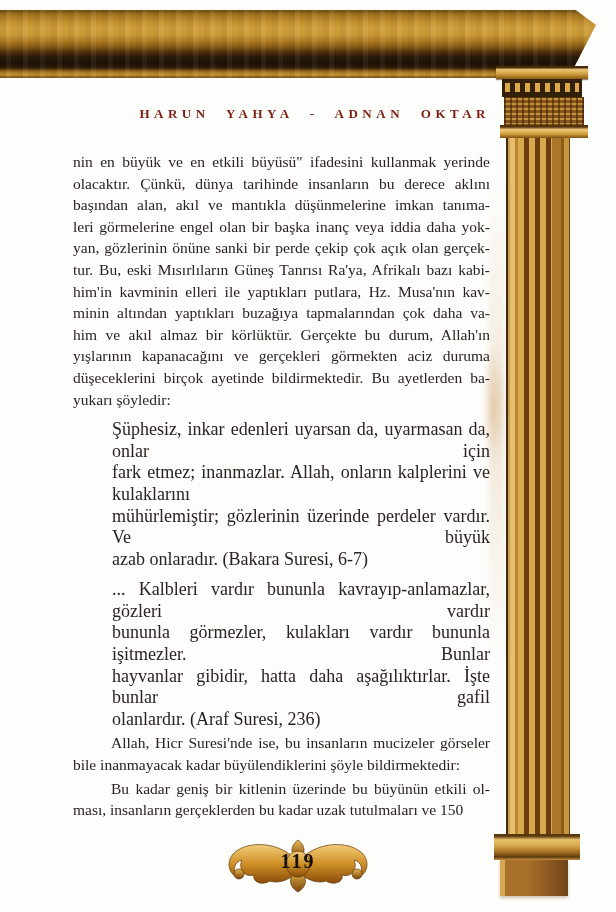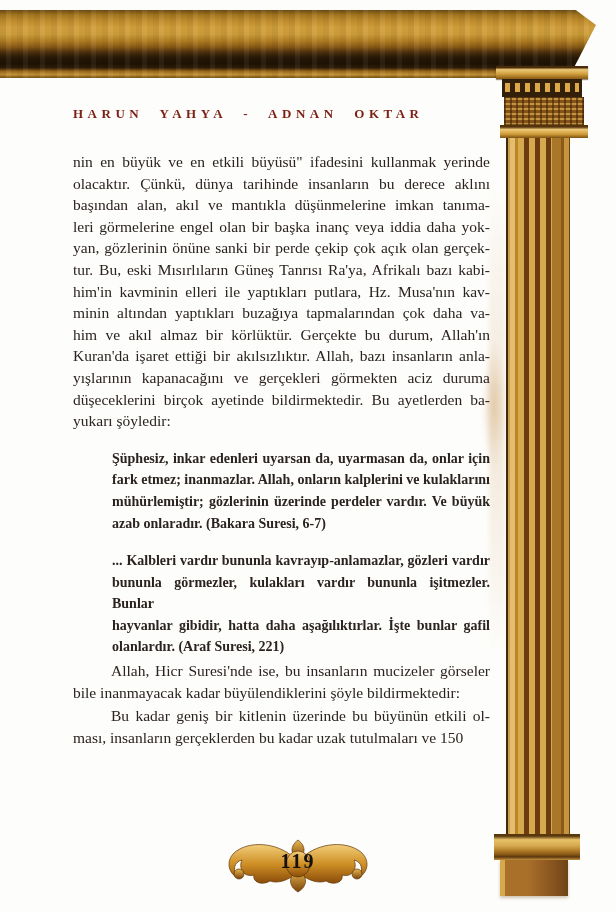--- a/index.html
+++ b/index.html
@@ -76,36 +76,36 @@
   }
   .page-smudge2 {
     position:absolute; left:489px; top:180px; width:16px; height:480px;
     background: linear-gradient(180deg, rgba(190,130,50,0), rgba(190,130,50,.12) 35%, rgba(190,130,50,.14) 60%, rgba(190,130,50,0));
     filter: blur(2px);
   }
 
   
   .header {
     position:absolute; left:73px; top:106px; width:417px;
-    text-align:left; font-weight:bold; font-size:13px;
+    text-align:right; font-weight:bold; font-size:13px;
     letter-spacing:4.5px; word-spacing:9px;
     color: var(--header_red, #7c1f12);
   }
 
   
   .textcol {
     position:absolute; left:73px; top:151px; width:417px;
     color: var(--text_ink, #2b2320);
     font-size:15.5px; line-height:21.6px;
   }
   .block { margin:0; }
   .block.body { margin-top:2px; }
   .block.quote {
-    margin-left:39px; margin-top:16px;
-    font-weight:bold; font-size:14px;
+    margin-left:39px; margin-top:9px;
+    font-weight:normal; font-size:18px;
   }
   .textcol .block:first-child { margin-top:0; }
   .block.body.indent .tline:first-child { text-indent:38px; }
   .tline { text-align:justify; text-justify:inter-word; text-align-last:justify; }
   .tline.tlast { text-align-last:left; }
 
   
   .ornament { position:absolute; left:218px; top:834px; width:160px; height:62px; }
   .ornament svg { position:absolute; left:0; top:0; }
   .pagenum {
@@ -139,36 +139,35 @@
       <div class="block body">
         <div class="tline">nin en büyük ve en etkili büyüsü" ifadesini kullanmak yerinde</div>
         <div class="tline">olacaktır. Çünkü, dünya tarihinde insanların bu derece aklını</div>
         <div class="tline">başından alan, akıl ve mantıkla düşünmelerine imkan tanıma-</div>
         <div class="tline">leri görmelerine engel olan bir başka inanç veya iddia daha yok-</div>
         <div class="tline">yan, gözlerinin önüne sanki bir perde çekip çok açık olan gerçek-</div>
         <div class="tline">tur. Bu, eski Mısırlıların Güneş Tanrısı Ra'ya, Afrikalı bazı kabi-</div>
         <div class="tline">him'in kavminin elleri ile yaptıkları putlara, Hz. Musa'nın kav-</div>
         <div class="tline">minin altından yaptıkları buzağıya tapmalarından çok daha va-</div>
         <div class="tline">him ve akıl almaz bir körlüktür. Gerçekte bu durum, Allah'ın</div>
-        <div class="tline">Kuran'da işaret ettiği bir akılsızlıktır. Allah, bazı insanların anla-</div>
         <div class="tline">yışlarının kapanacağını ve gerçekleri görmekten aciz duruma</div>
         <div class="tline">düşeceklerini birçok ayetinde bildirmektedir. Bu ayetlerden ba-</div>
         <div class="tline tlast">yukarı şöyledir:</div>
       </div>
       <div class="block quote">
         <div class="tline">Şüphesiz, inkar edenleri uyarsan da, uyarmasan da, onlar için</div>
         <div class="tline">fark etmez; inanmazlar. Allah, onların kalplerini ve kulaklarını</div>
         <div class="tline">mühürlemiştir; gözlerinin üzerinde perdeler vardır. Ve büyük</div>
         <div class="tline tlast">azab onlaradır. (Bakara Suresi, 6-7)</div>
       </div>
       <div class="block quote">
         <div class="tline">... Kalbleri vardır bununla kavrayıp-anlamazlar, gözleri vardır</div>
         <div class="tline">bununla görmezler, kulakları vardır bununla işitmezler. Bunlar</div>
         <div class="tline">hayvanlar gibidir, hatta daha aşağılıktırlar. İşte bunlar gafil</div>
-        <div class="tline tlast">olanlardır. (Araf Suresi, 221)</div>
+        <div class="tline tlast">olanlardır. (Araf Suresi, 236)</div>
       </div>
       <div class="block body indent">
         <div class="tline">Allah, Hicr Suresi'nde ise, bu insanların mucizeler görseler</div>
         <div class="tline tlast">bile inanmayacak kadar büyülendiklerini şöyle bildirmektedir:</div>
       </div>
       <div class="block body indent">
         <div class="tline">Bu kadar geniş bir kitlenin üzerinde bu büyünün etkili ol-</div>
         <div class="tline tlast">ması, insanların gerçeklerden bu kadar uzak tutulmaları ve 150</div>
       </div>
     </div>

